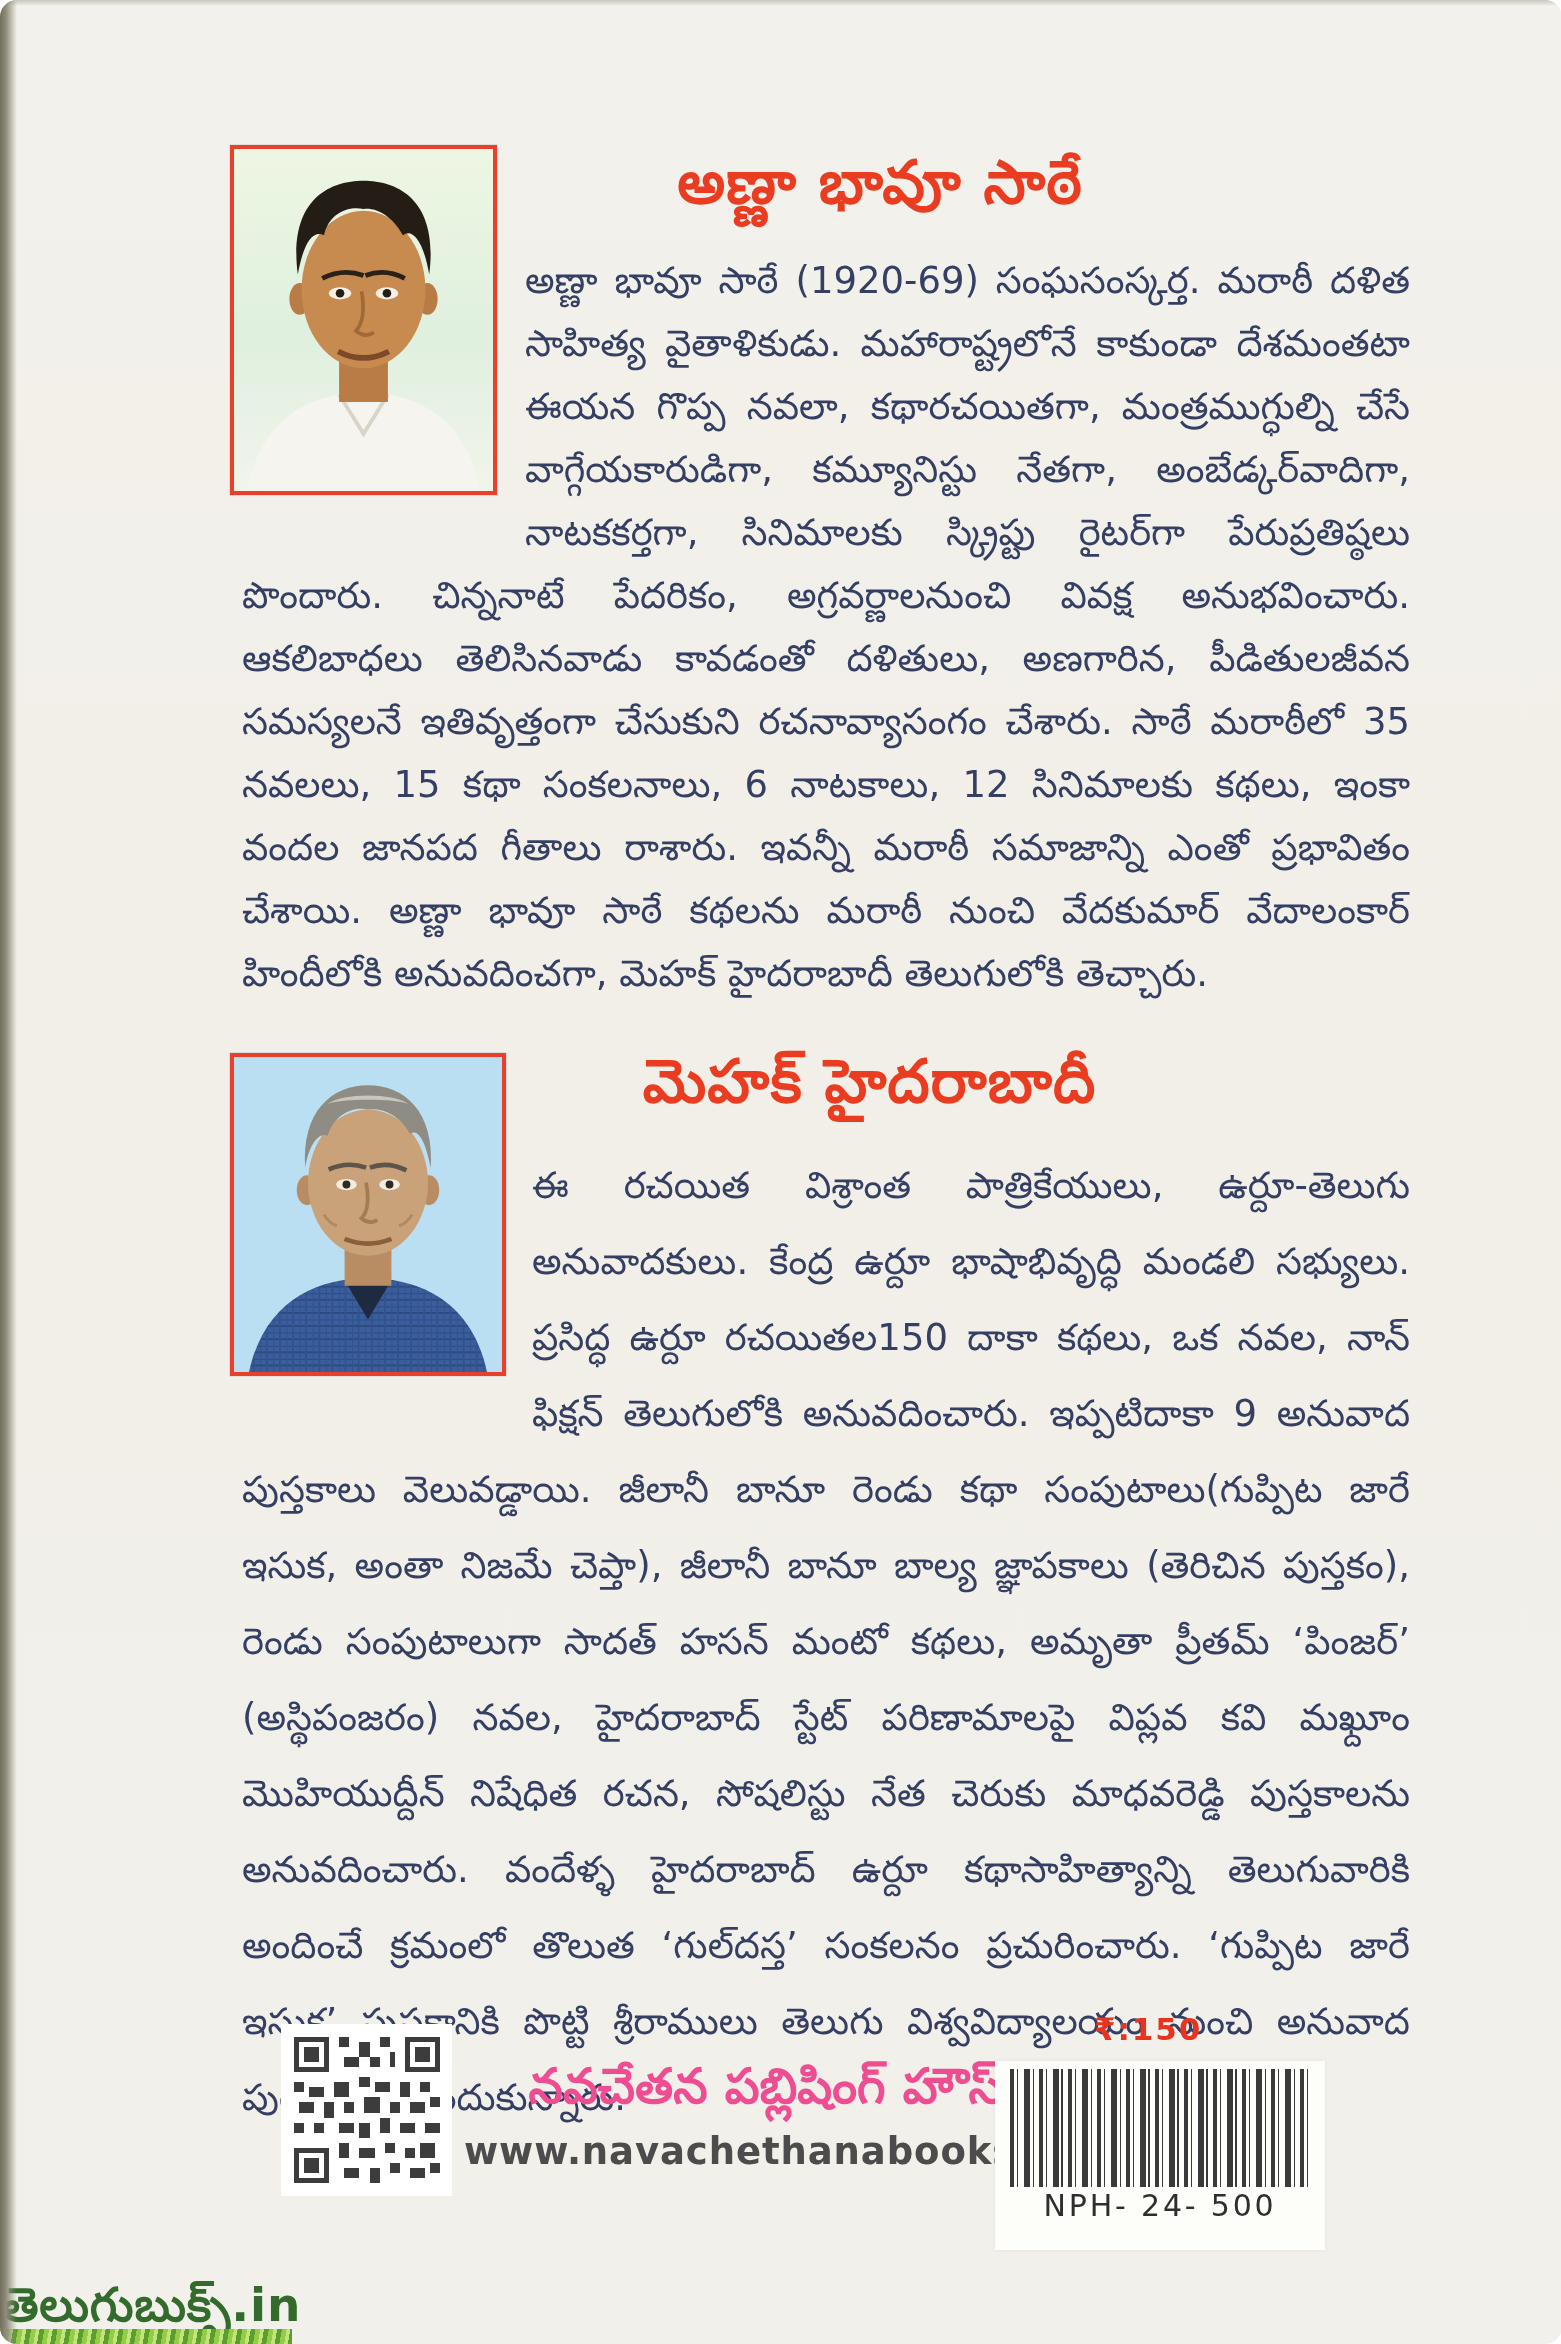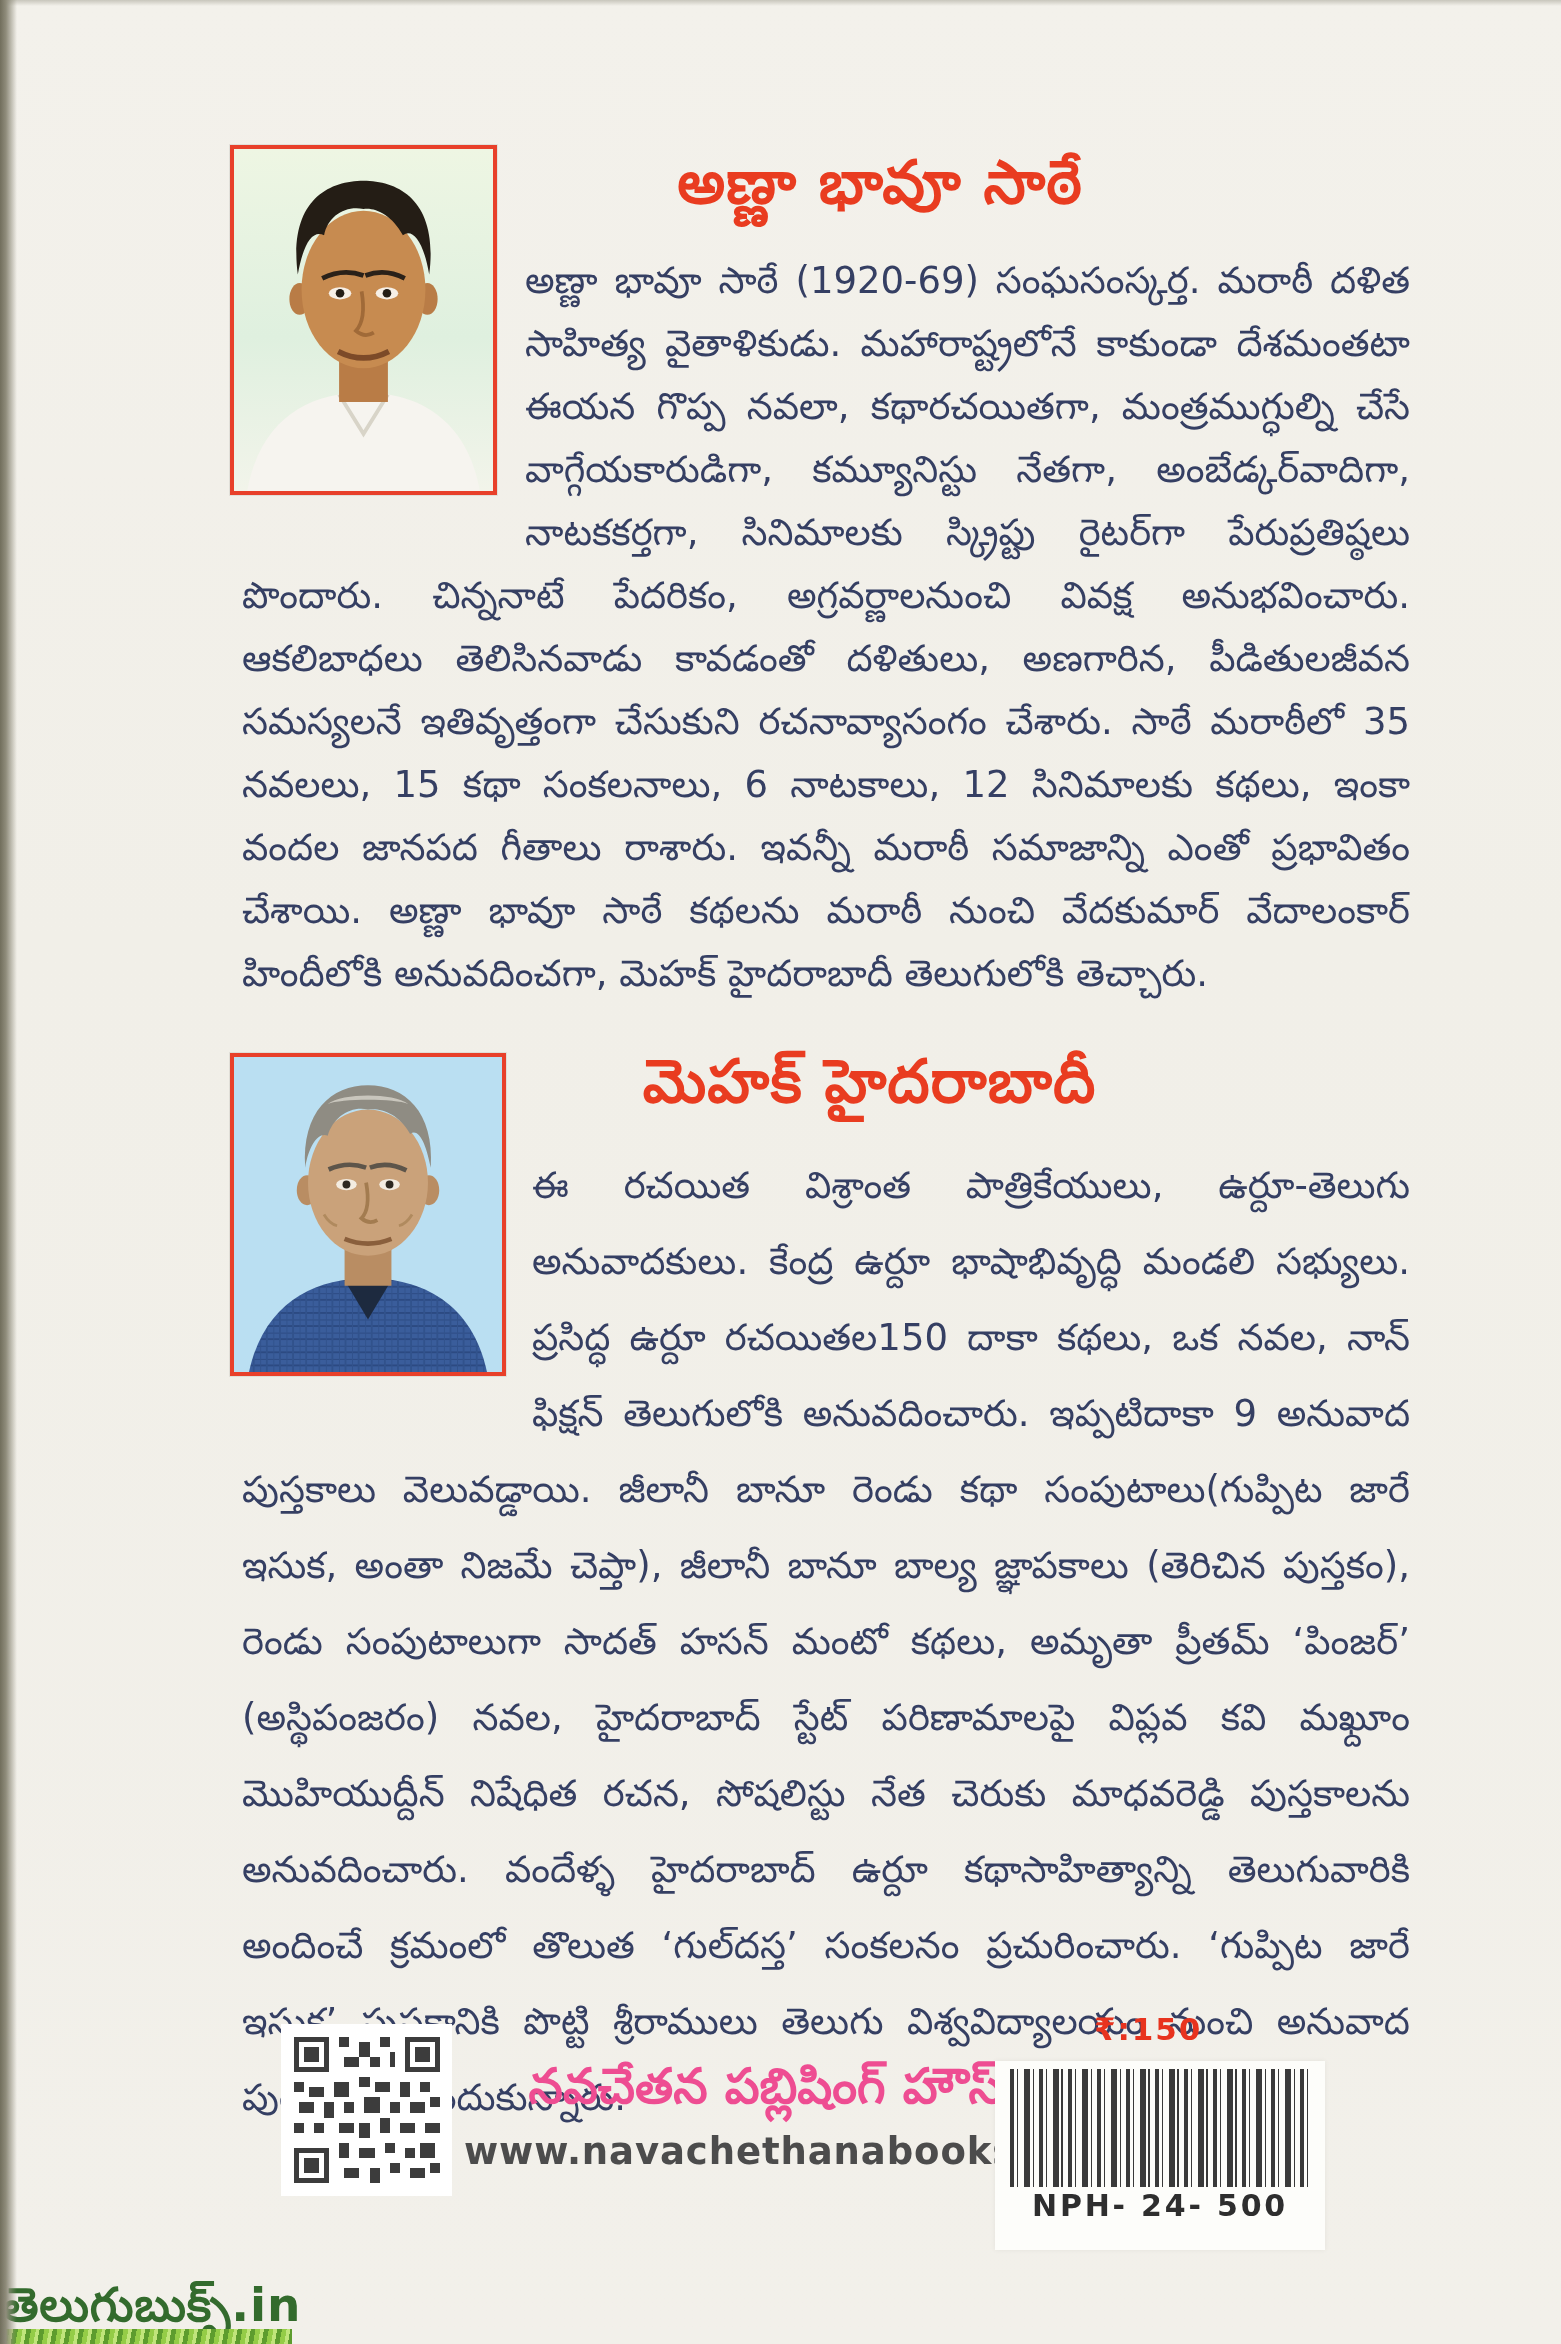--- a/index.html
+++ b/index.html
@@ -3,20 +3,21 @@
 <meta charset="utf-8">
 <style>
   html,body{margin:0;padding:0;}
   #page{
     position:relative;
     width:1562px;height:2344px;
     background:#f2f0ea;
     background-image:linear-gradient(180deg,#f3f1eb 0%,#f1efe8 40%,#f2f0ea 100%);
     overflow:hidden;
     font-family:"DejaVu Sans","Liberation Sans",sans-serif;
+    border-radius:17px;
   }
   .left-edge{
     position:absolute;left:0;top:0;width:17px;height:100%;
     background:linear-gradient(90deg,#716e5c 0%,#8f8c7b 35%,rgba(160,156,140,0) 100%);
   }
   .top-edge{
     position:absolute;left:0;top:0;width:100%;height:5.6px;
     background:linear-gradient(180deg,rgba(120,117,100,.35),rgba(120,117,100,0));
   }
   
@@ -53,21 +54,21 @@
   .qr-box svg{width:146px;height:146px;}
   .pub-block{position:absolute;left:464px;top:2057px;width:539px;text-align:right;}
   .pub-name{font-size:49px;line-height:60px;font-weight:bold;color:#ee4d92;}
   .pub-site{font-size:37px;font-weight:bold;color:#4c4c4c;margin-top:13px;letter-spacing:0.9px;}
   .price{
     position:absolute;left:1094px;top:2011px;
     font-size:31px;font-weight:bold;color:#e8331e;letter-spacing:1.9px;
   }
   .barcode-label{
     position:absolute;left:995px;top:2061px;width:330px;height:189px;
-    background:#fdfdfa;box-shadow:0 0 5.6px rgba(0,0,0,.06);font-weight:bold;
+    background:#fdfdfa;box-shadow:0 0 5.6px rgba(0,0,0,.06);
   }
   .bars{
     height:118px;margin:7.5px 15px 0 15px;
     background:repeating-linear-gradient(90deg,
       #3a3a3a 0 3.7px,transparent 3.7px 6.6px,
       #3a3a3a 6.6px 8.4px,transparent 8.4px 14px,
       #3a3a3a 14px 19.7px,transparent 19.7px 22.5px,
       #3a3a3a 22.5px 24px,transparent 24px 29px);
   }
   .bar-text{

